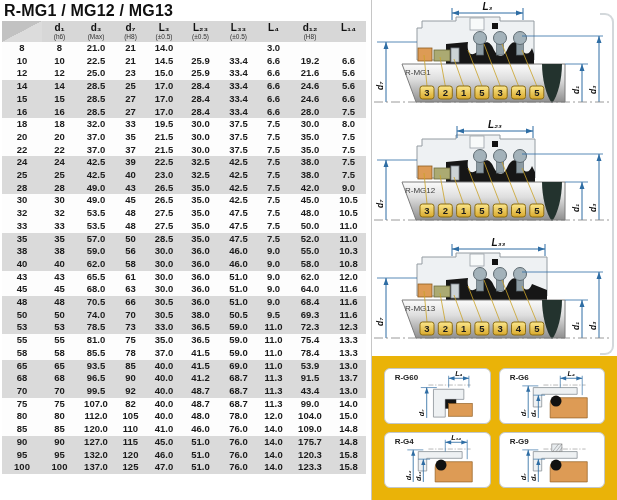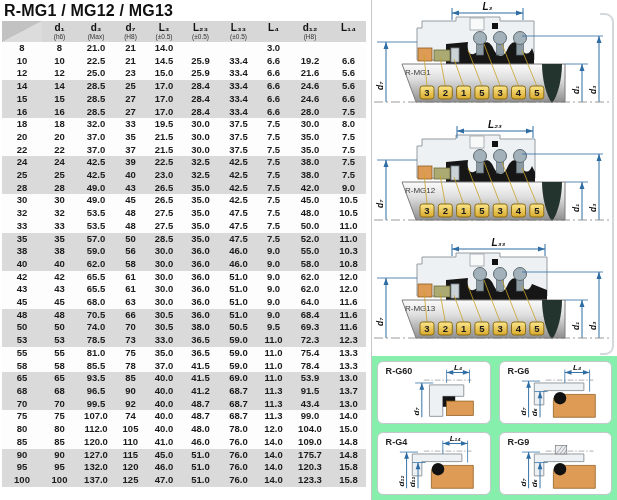--- a/index.html
+++ b/index.html
@@ -16,22 +16,22 @@
   thead th.corner{background:linear-gradient(to bottom right,#c2c2c2 49.5%,#dcdcdc 50%);}
   tbody td{height:12.7px;padding:0;text-align:center;font-size:9.5px;font-weight:bold;color:#1b1b1b;line-height:12.7px;white-space:nowrap;}
   tr.w{background:#fdfdfd;}
   tr.g{background:#dadada;margin-top:42px;}
   
   .right{width:245px;position:relative;background:#fff;}
   .mg-stack{padding-top:2px;}
   .mg-stack svg{display:block;margin:0 0 1px 0;}
   .frame-edge{position:absolute;right:3px;top:13px;width:12px;height:338px;
               border:2px solid #d3d8db;border-left:none;border-radius:0 9px 9px 0;pointer-events:none;}
-  .detail-grid{position:absolute;left:0;top:356px;width:245px;height:144px;background:#86efac;
-               display:grid;grid-template-columns:1fr 1fr;gap:8px;padding:5px;box-sizing:border-box;}
+  .detail-grid{position:absolute;left:0;top:356px;width:245px;height:144px;background:#eab308;
+               display:grid;grid-template-columns:1fr 1fr;gap:8px;padding:12px;box-sizing:border-box;}
   .panel{background:#fff;border:1px solid #c2c7cb;border-radius:6px;overflow:hidden;}
   .panel svg{display:block;width:100%;height:100%;}
   svg text{font-family:"Liberation Sans",sans-serif;}
   .dim{font-style:italic;font-weight:bold;font-size:10px;fill:#101010;}
   .dimS{font-style:italic;font-weight:bold;font-size:8.5px;fill:#101010;}
   .tagt{font-weight:bold;font-size:9.5px;fill:#1a1a1a;}
   .mglab{font-size:8px;fill:#3c3c3c;}
   .plab{font-weight:bold;font-size:9.5px;fill:#222;}
 </style>
 </head>
@@ -308,32 +308,20 @@
             <td>62.0</td>
             <td>58</td>
             <td>30.0</td>
             <td>36.0</td>
             <td>46.0</td>
             <td>9.0</td>
             <td>58.0</td>
             <td>10.8</td>
           </tr>
           <tr class="w">
-            <td>42</td>
-            <td>42</td>
-            <td>65.5</td>
-            <td>61</td>
-            <td>30.0</td>
-            <td>36.0</td>
-            <td>51.0</td>
-            <td>9.0</td>
-            <td>62.0</td>
-            <td>12.0</td>
-          </tr>
-          <tr class="w">
             <td>43</td>
             <td>43</td>
             <td>65.5</td>
             <td>61</td>
             <td>30.0</td>
             <td>36.0</td>
             <td>51.0</td>
             <td>9.0</td>
             <td>62.0</td>
             <td>12.0</td>
@@ -443,21 +431,21 @@
             <td>48.7</td>
             <td>68.7</td>
             <td>11.3</td>
             <td>43.4</td>
             <td>13.0</td>
           </tr>
           <tr class="w">
             <td>75</td>
             <td>75</td>
             <td>107.0</td>
-            <td>74</td>
+            <td>82</td>
             <td>40.0</td>
             <td>48.7</td>
             <td>68.7</td>
             <td>11.3</td>
             <td>99.0</td>
             <td>14.0</td>
           </tr>
           <tr class="w">
             <td>80</td>
             <td>80</td>

